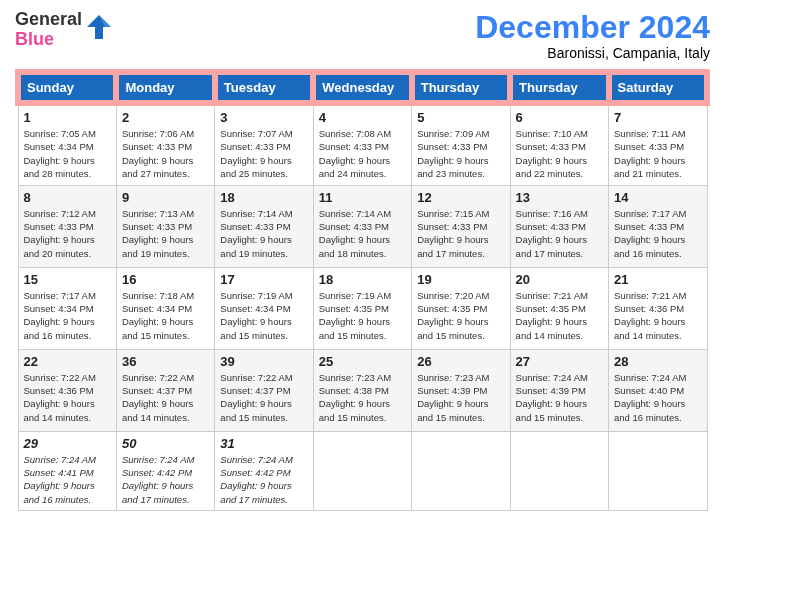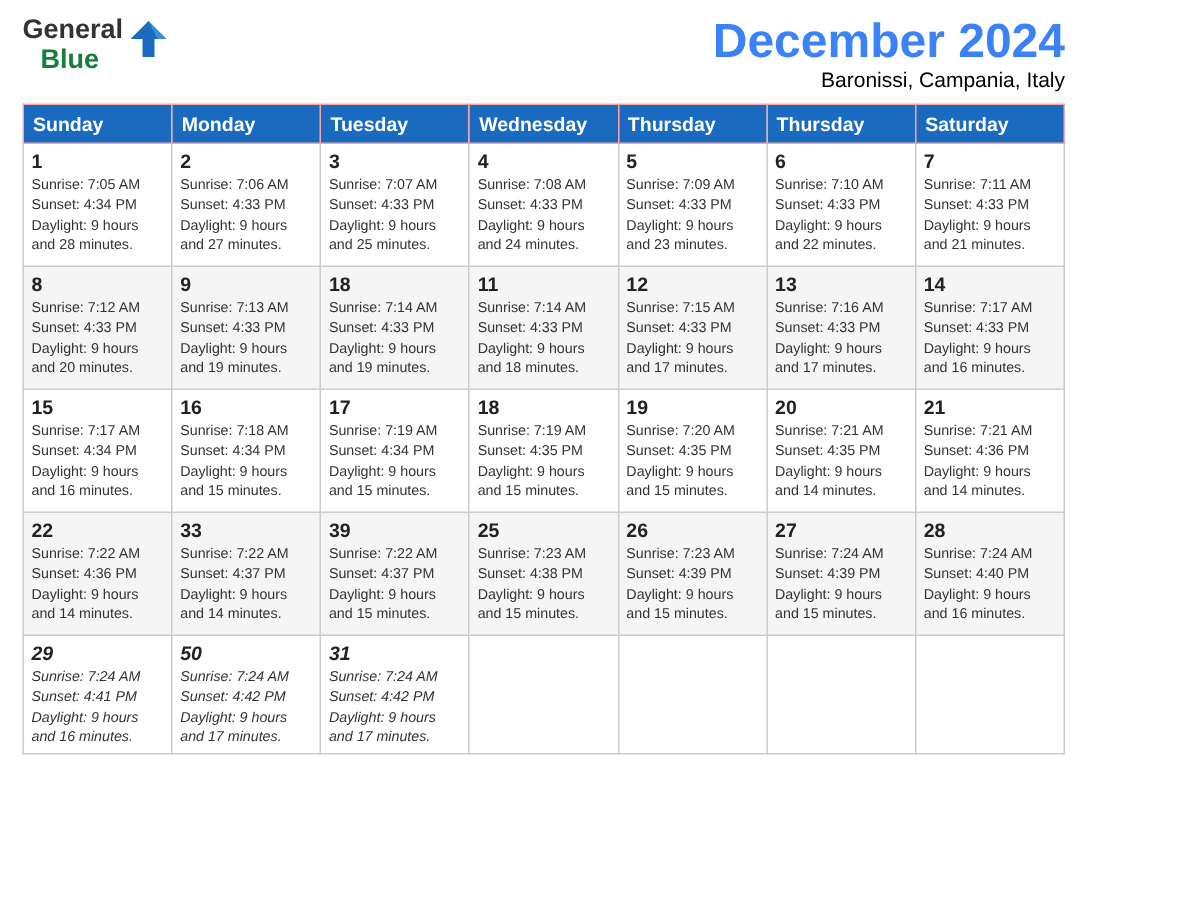--- a/index.html
+++ b/index.html
@@ -53,21 +53,21 @@
       border-collapse: collapse;
       table-layout: fixed;
     }
     .calendar th {
       background-color: #1a6bbf;
       color: white;
       text-align: left;
       padding: 5px 6px;
       font-size: 13px;
       font-weight: bold;
-      border: 1px solid #fca5a5;
+      border: 6px solid #fca5a5;
     }
     .calendar td {
       vertical-align: top;
       padding: 4px 5px;
       border: 1px solid #ccc;
       font-size: 10px;
       color: #333;
       height: 82px;
       background: #fff;
     }
@@ -95,21 +95,21 @@
     }
   </style>
 </head>
 <body>
 
 <div class="container">
   <div class="header">
     <div class="logo">
       <div class="logo-text">
         <span style="font-size:18px;font-weight:bold;color:#333;">General</span>
-        <span style="font-size:18px;font-weight:bold;color:#15803d;margin-left:12px;">Blue</span>
+        <span style="font-size:18px;font-weight:bold;color:#ec4899;">Blue</span>
       </div>
       <div class="logo-icon">
         <svg width="28" height="28" viewBox="0 0 28 28">
           <polygon points="14,2 26,14 18,14 18,26 10,26 10,14 2,14" fill="#1a6bbf"></polygon>
           <polygon points="14,2 26,14 20,14" fill="#4da3e8" opacity="0.6"></polygon>
         </svg>
       </div>
     </div>
     <div class="title-area">
       <div class="month-title">December 2024</div>
@@ -307,21 +307,21 @@
         <tr>
           <td>
         <span class="day-number">22</span>
         <div class="day-info">
           Sunrise: 7:22 AM<br>
           Sunset: 4:36 PM<br>
           Daylight: 9 hours and 14 minutes.
         </div>
       </td>
           <td>
-        <span class="day-number">33</span>
+        <span class="day-number">36</span>
         <div class="day-info">
           Sunrise: 7:22 AM<br>
           Sunset: 4:37 PM<br>
           Daylight: 9 hours and 14 minutes.
         </div>
       </td>
           <td>
         <span class="day-number">39</span>
         <div class="day-info">
           Sunrise: 7:22 AM<br>

